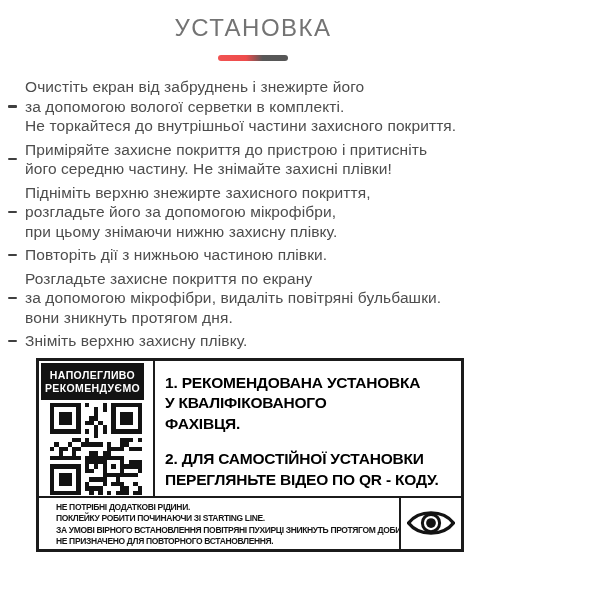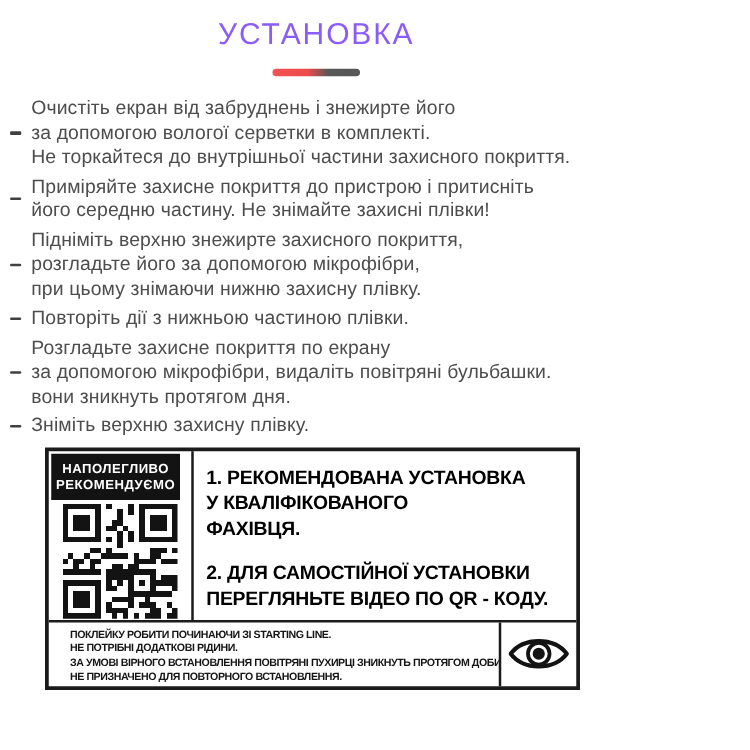--- a/index.html
+++ b/index.html
@@ -9,21 +9,21 @@
     font-family: "Liberation Sans", sans-serif;
     overflow: hidden;
   }
   .page { width: 600px; height: 600px; background: #fff; }
 
   
   .title-wrap { width: 506px; padding-top: 14px; text-align: center; }
   .page-title {
     margin: 0;
     font-size: 24px; font-weight: 500; letter-spacing: 1.5px;
-    color: #8b5cf6;
+    color: #737373;
   }
   .accent-bar {
     width: 70px; height: 6px; margin: 13px auto 0;
     border-radius: 3px;
     background: linear-gradient(90deg, #f15352 0%, #ee4b4b 40%, #585858 64%, #565656 100%);
   }
 
   
   .list { margin-top: 16px; }
   .item { display: flex; align-items: center; margin-bottom: 4px; }
@@ -375,22 +375,22 @@
           <div>ФАХІВЦЯ.</div>
         </div>
         <div class="info-group">
           <div>2. ДЛЯ САМОСТІЙНОЇ УСТАНОВКИ</div>
           <div>ПЕРЕГЛЯНЬТЕ ВІДЕО ПО QR - КОДУ.</div>
         </div>
       </div>
     </div>
     <div class="box-bottom">
       <div class="fine-print">
+        <div>НЕ ПОТРІБНІ ДОДАТКОВІ РІДИНИ.</div>
         <div>ПОКЛЕЙКУ РОБИТИ ПОЧИНАЮЧИ ЗІ STARTING LINE.</div>
-        <div>НЕ ПОТРІБНІ ДОДАТКОВІ РІДИНИ.</div>
         <div>ЗА УМОВІ ВІРНОГО ВСТАНОВЛЕННЯ  ПОВІТРЯНІ ПУХИРЦІ ЗНИКНУТЬ  ПРОТЯГОМ ДОБИ.</div>
         <div>НЕ ПРИЗНАЧЕНО ДЛЯ ПОВТОРНОГО ВСТАНОВЛЕННЯ.</div>
       </div>
       <div class="eye-cell">
         <svg width="48" height="30" viewBox="0 0 64 40">
           <path d="M2 20 C 16 2, 48 2, 62 20 C 48 38, 16 38, 2 20 Z" fill="none" stroke="#131313" stroke-width="4.5" stroke-linejoin="miter"></path>
           <circle cx="32" cy="20" r="11.5" fill="none" stroke="#131313" stroke-width="4"></circle>
           <circle cx="32" cy="20" r="6.5" fill="#131313"></circle>
         </svg>
       </div>

